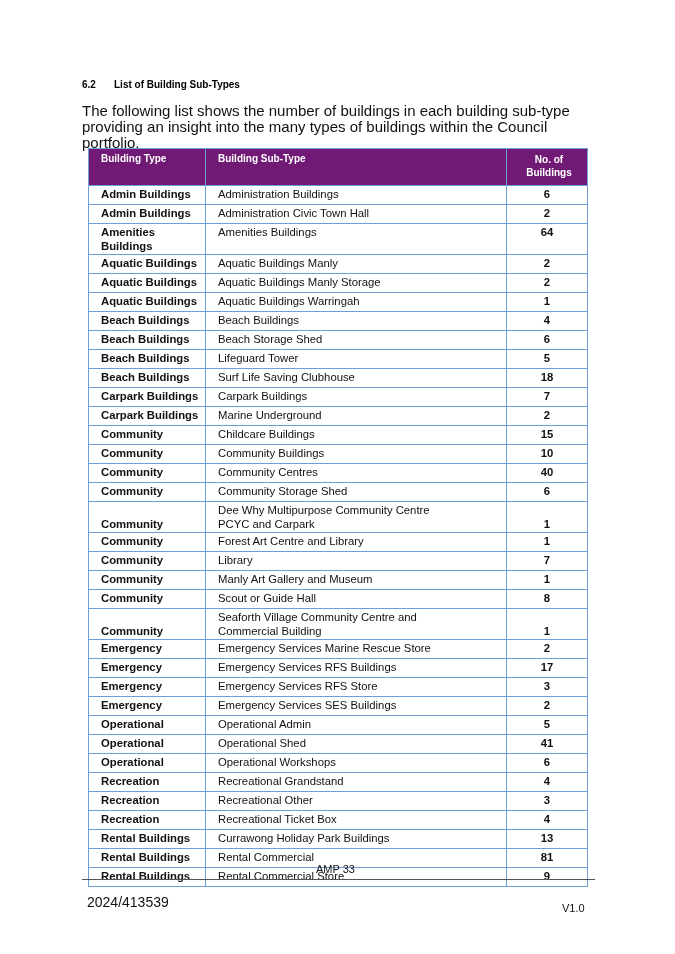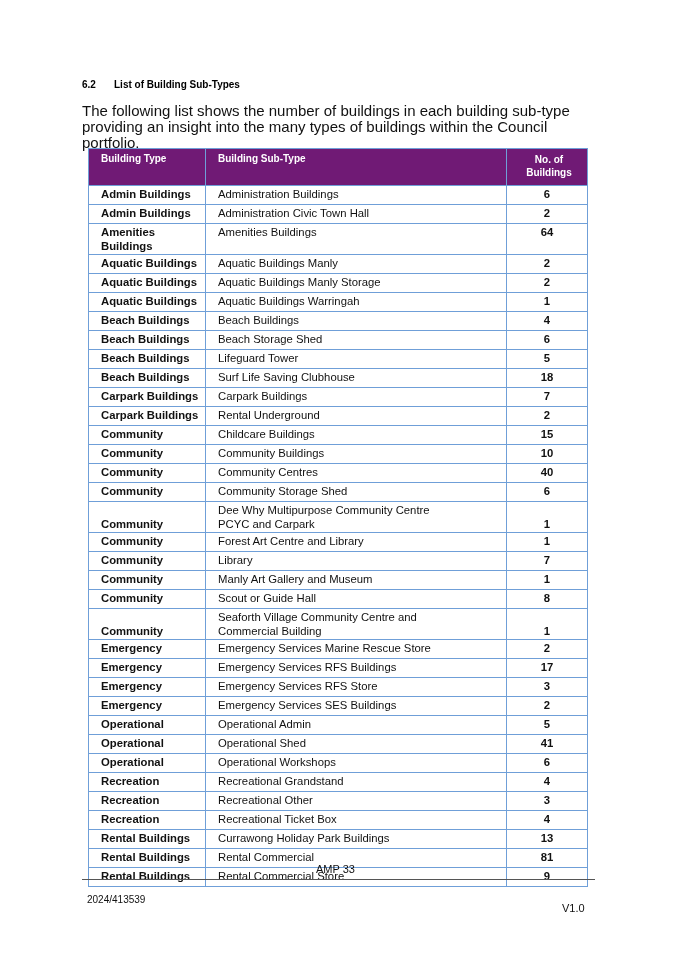--- a/index.html
+++ b/index.html
@@ -30,21 +30,21 @@
   }
   td.t { font-weight:bold; width:100px; }
   td.s { padding-left:12px; }
   td.n { font-weight:bold; text-align:center; width:72px; padding-left:4px; }
   tr.tall td.t, tr.tall td.n { vertical-align:bottom; }
   tr.amen td { vertical-align:top; }
   .footer-line {
     position:absolute; left:82px; top:879px; width:513px; height:1px; background:#555;
   }
   .foot { position:absolute; top:863px; font-family:"Liberation Sans", sans-serif; font-size:11px; color:#111; }
-  .foot.left { left:87px; top:894px; font-size:10px; }
+  .foot.left { left:87px; top:894px; font-size:14px; }
   .foot.center { left:316px; }
   .foot.right { left:562px;margin-top:39px; }
 </style>
 </head>
 <body>
 
 <div class="heading">
   <span class="num">6.2</span><span>List of Building Sub-Types</span>
 </div>
 <div class="intro">The following list shows the number of buildings in each building sub-type providing an insight into the many types of buildings within the Council portfolio.</div>
@@ -108,21 +108,21 @@
         <td class="s">Surf Life Saving Clubhouse</td>
         <td class="n">18</td>
       </tr>
       <tr>
         <td class="t">Carpark Buildings</td>
         <td class="s">Carpark Buildings</td>
         <td class="n">7</td>
       </tr>
       <tr>
         <td class="t">Carpark Buildings</td>
-        <td class="s">Rental Underground</td>
+        <td class="s">Marine Underground</td>
         <td class="n">2</td>
       </tr>
       <tr>
         <td class="t">Community</td>
         <td class="s">Childcare Buildings</td>
         <td class="n">15</td>
       </tr>
       <tr>
         <td class="t">Community</td>
         <td class="s">Community Buildings</td>

